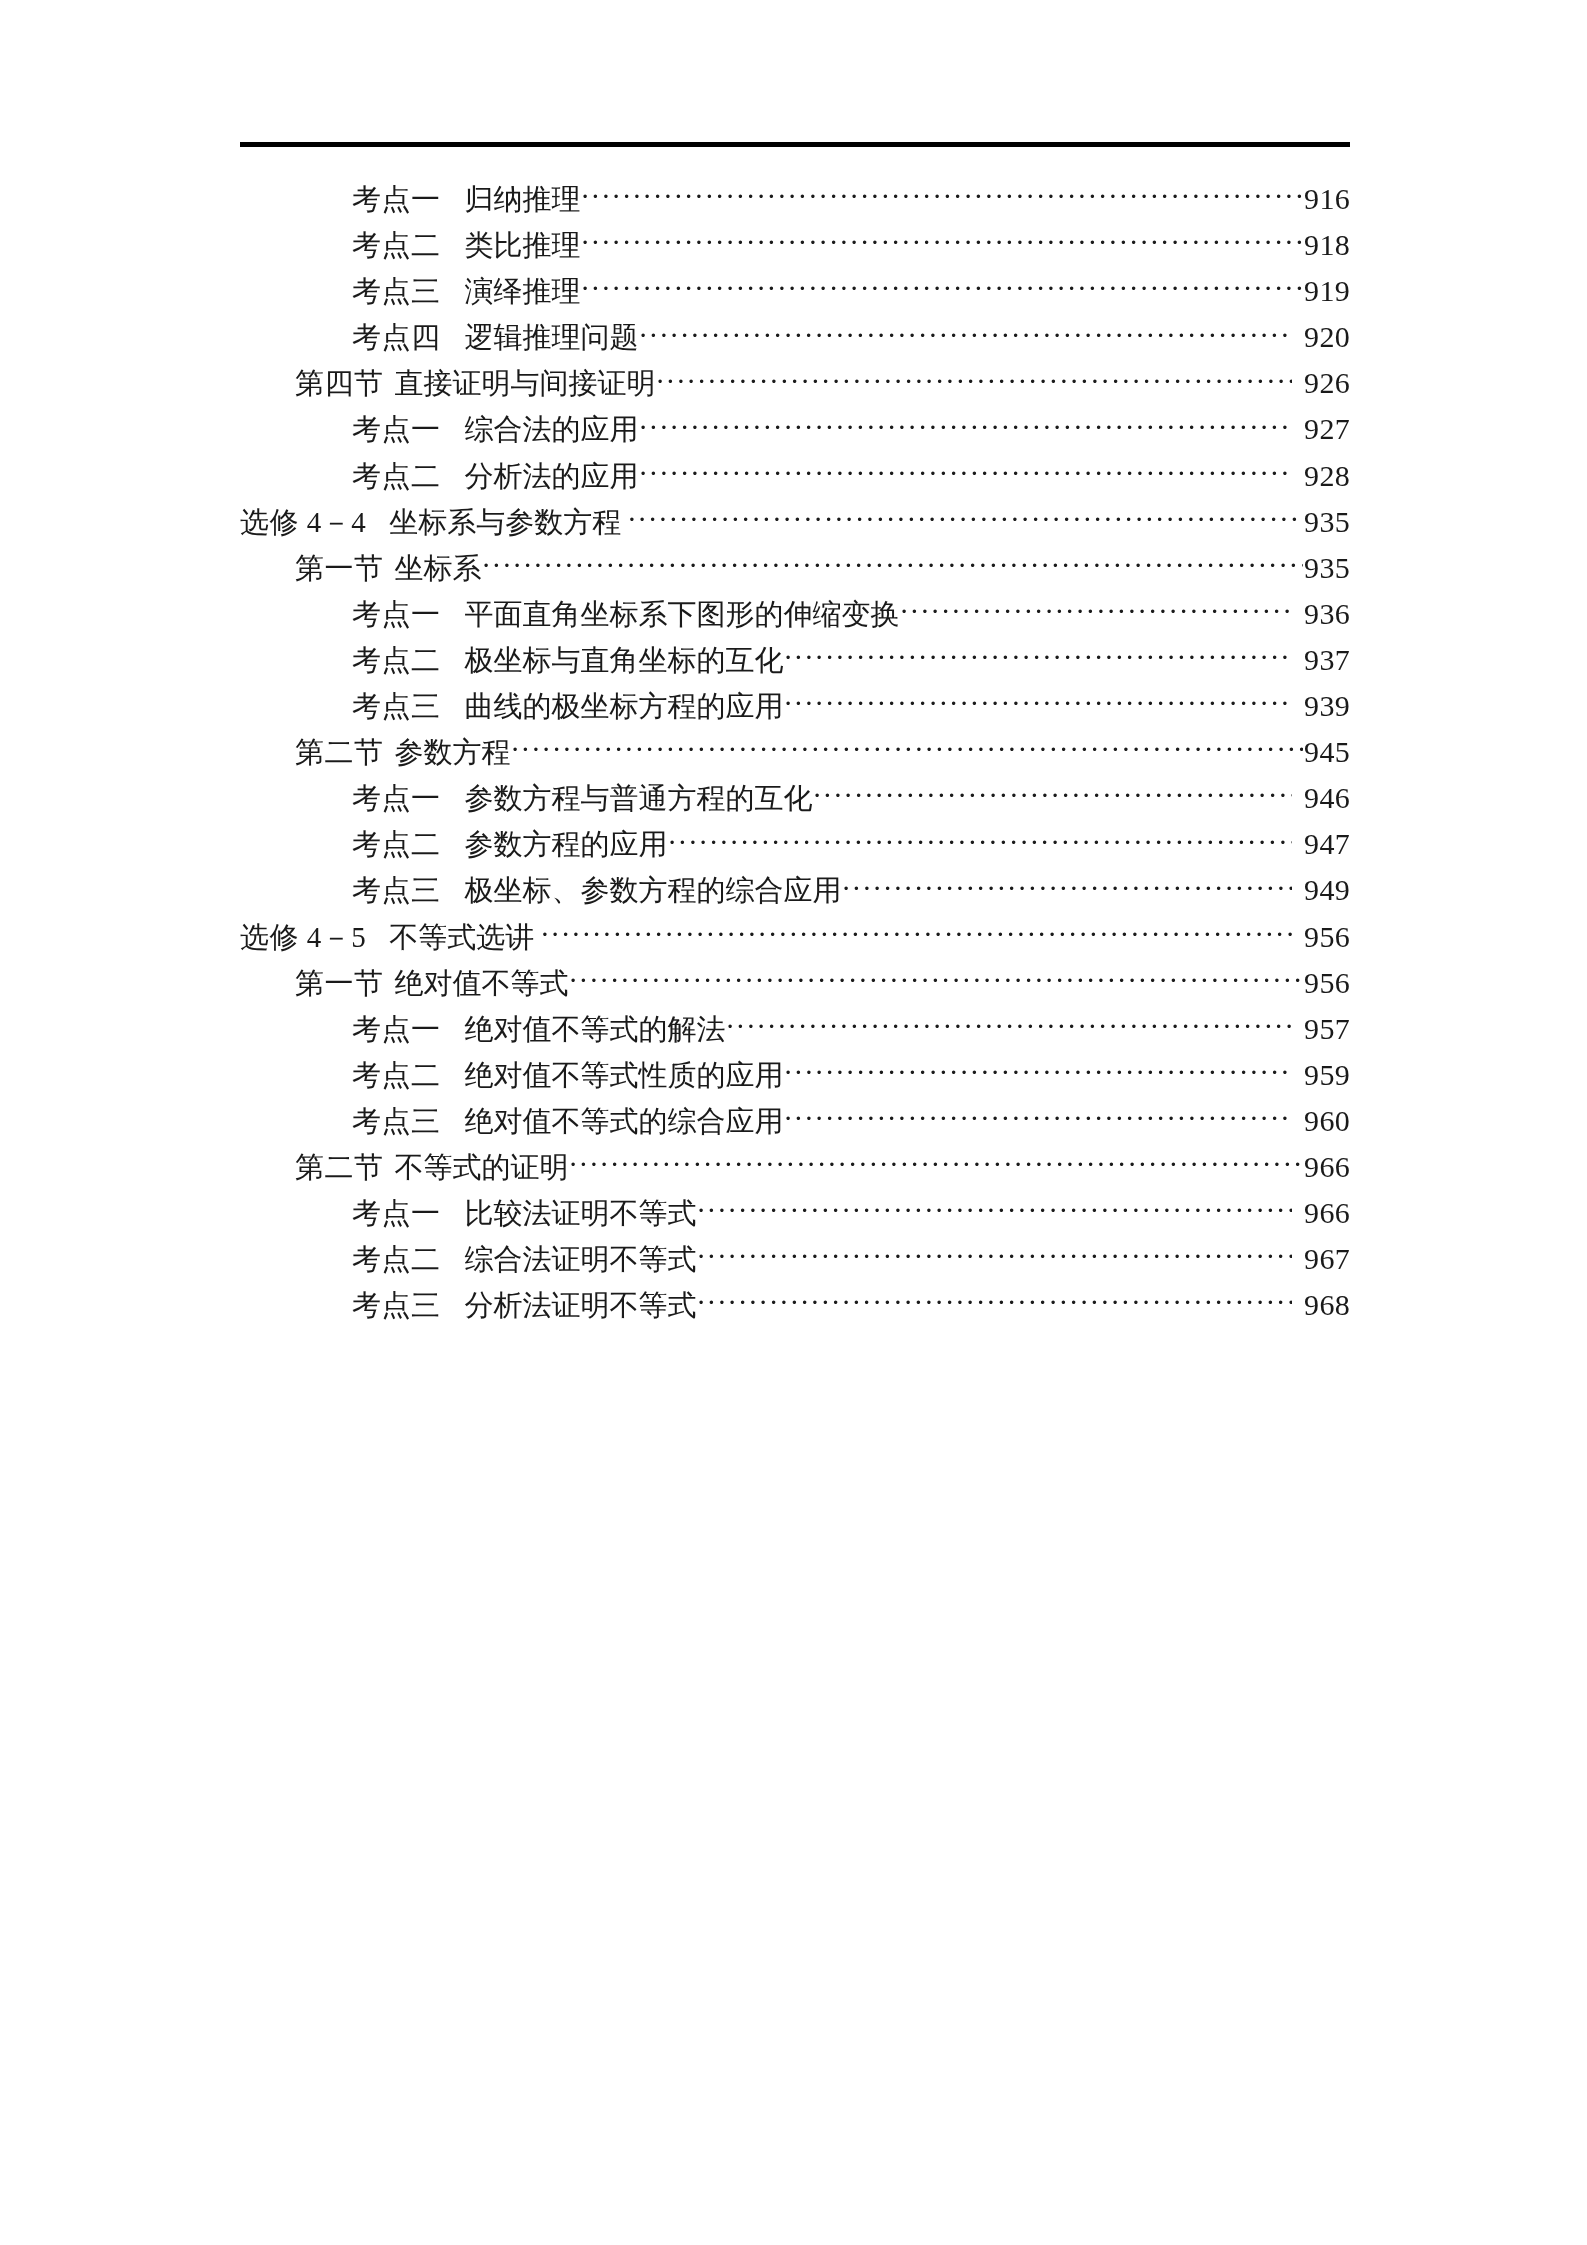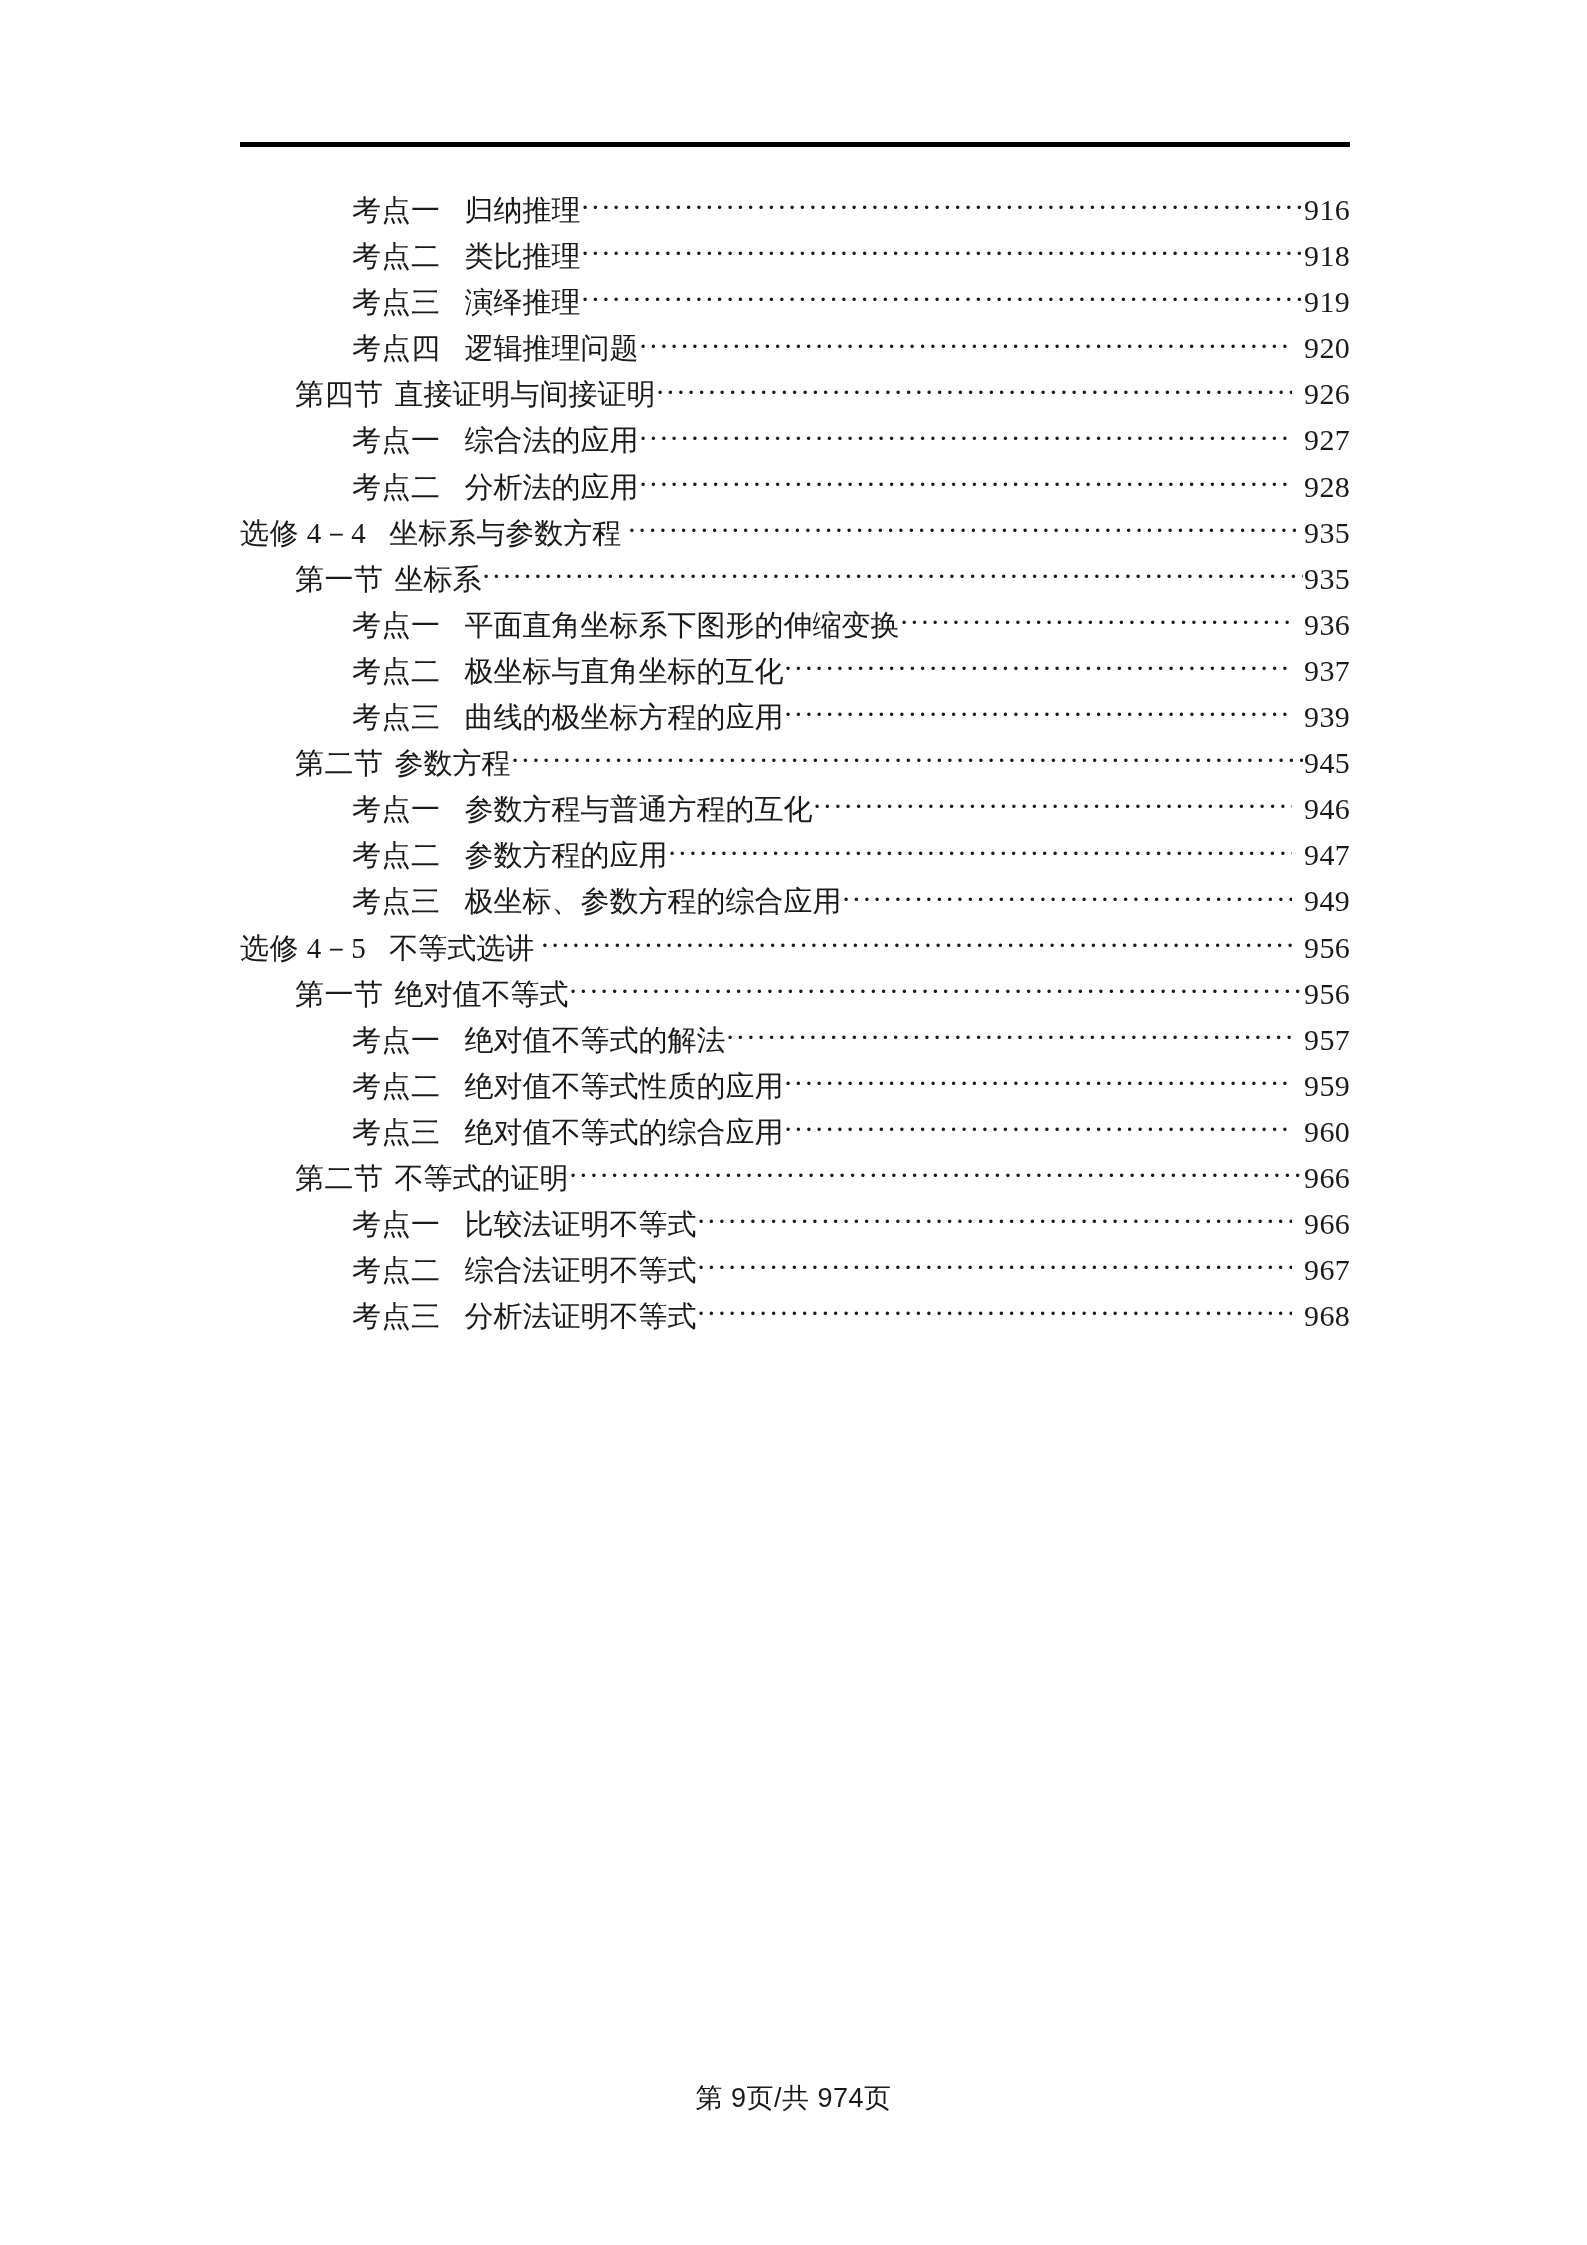--- a/index.html
+++ b/index.html
@@ -60,21 +60,20 @@
   
   .entry-num {
     flex: 0 0 auto;
     letter-spacing: 0.5px;
   }
   .entry-sep-wide { display: inline-block; width: 24px; }
   .entry-sep-narrow { display: inline-block; width: 11px; }
 
   .entry-title {
     flex: 0 0 auto;
-    margin-top: 11px;
   }
 
   .leader {
     flex: 1 1 auto;
     position: relative;
     overflow: hidden;
     height: 1em;
     margin: 0 1px;
   }
   .leader::after {
@@ -286,15 +285,14 @@
       </div>
       <div class="toc-row lvl-2">
         <span class="entry-num">考点三</span>
         <span class="entry-sep-wide"></span>
         <span class="entry-title">分析法证明不等式</span>
         <span class="leader"></span>
         <span class="pagenum gap">968</span>
       </div>
     </div>
 
-  <div class="footer">第 9页/共 974页</div>
 
 </div>
 
 </body></html>

